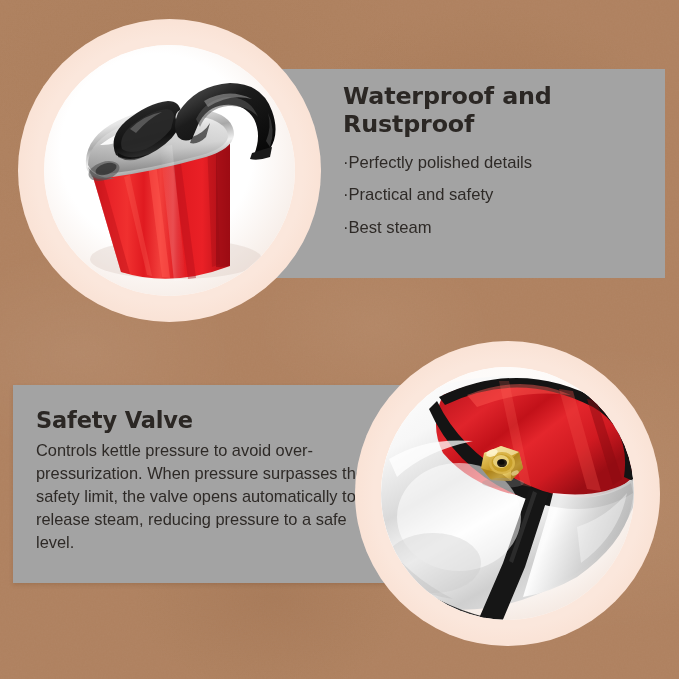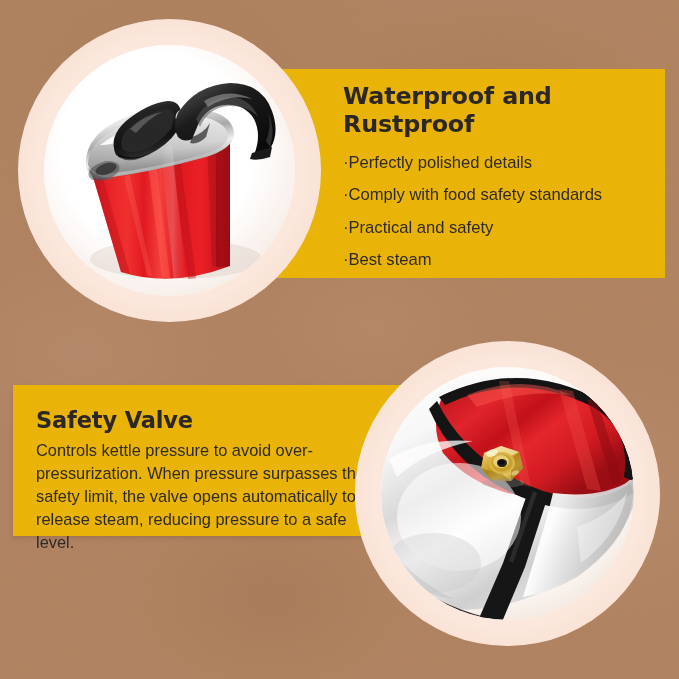--- a/index.html
+++ b/index.html
@@ -38,33 +38,33 @@
   }
   .bg-grain {
     position: absolute;
     inset: 0;
     opacity: 0.5;
   }
 
   
   .panel {
     position: absolute;
-    background: #eab308;
+    background: #a3a3a3;
   }
   #panel-top {
     left: 168px;
     top: 69px;
     width: 497px;
     height: 209px;
   }
   #panel-bottom {
     left: 13px;
     top: 385px;
     width: 495px;
-    height: 151px;
+    height: 198px;
     box-shadow: 0 2px 4px rgba(90,55,30,0.18);
   }
 
   .panel-inner-top {
     position: absolute;
     left: 175px;
     top: 14px;
     right: 12px;
   }
   .panel-inner-bottom {
@@ -172,21 +172,20 @@
       </filter>
     </defs>
     <rect width="679" height="679" filter="url(#grainFilter)" opacity="0.55"></rect>
   </svg>
 
   <div class="panel" id="panel-top">
     <div class="panel-inner-top">
       <h2 class="heading"><span>Waterproof and Rustproof</span><br></h2>
       <ul class="bullet-list">
         <li>·Perfectly polished details</li>
-        <li>·Comply with food safety standards</li>
         <li>·Practical and safety</li>
         <li>·Best steam</li>
       </ul>
     </div>
   </div>
 
   <div class="panel" id="panel-bottom">
     <div class="panel-inner-bottom">
       <h2 class="heading">Safety Valve</h2>
       <p class="body-copy">Controls kettle pressure to avoid over-pressurization. When pressure surpasses the safety limit, the valve opens automatically to release steam, reducing pressure to a safe level.</p>

